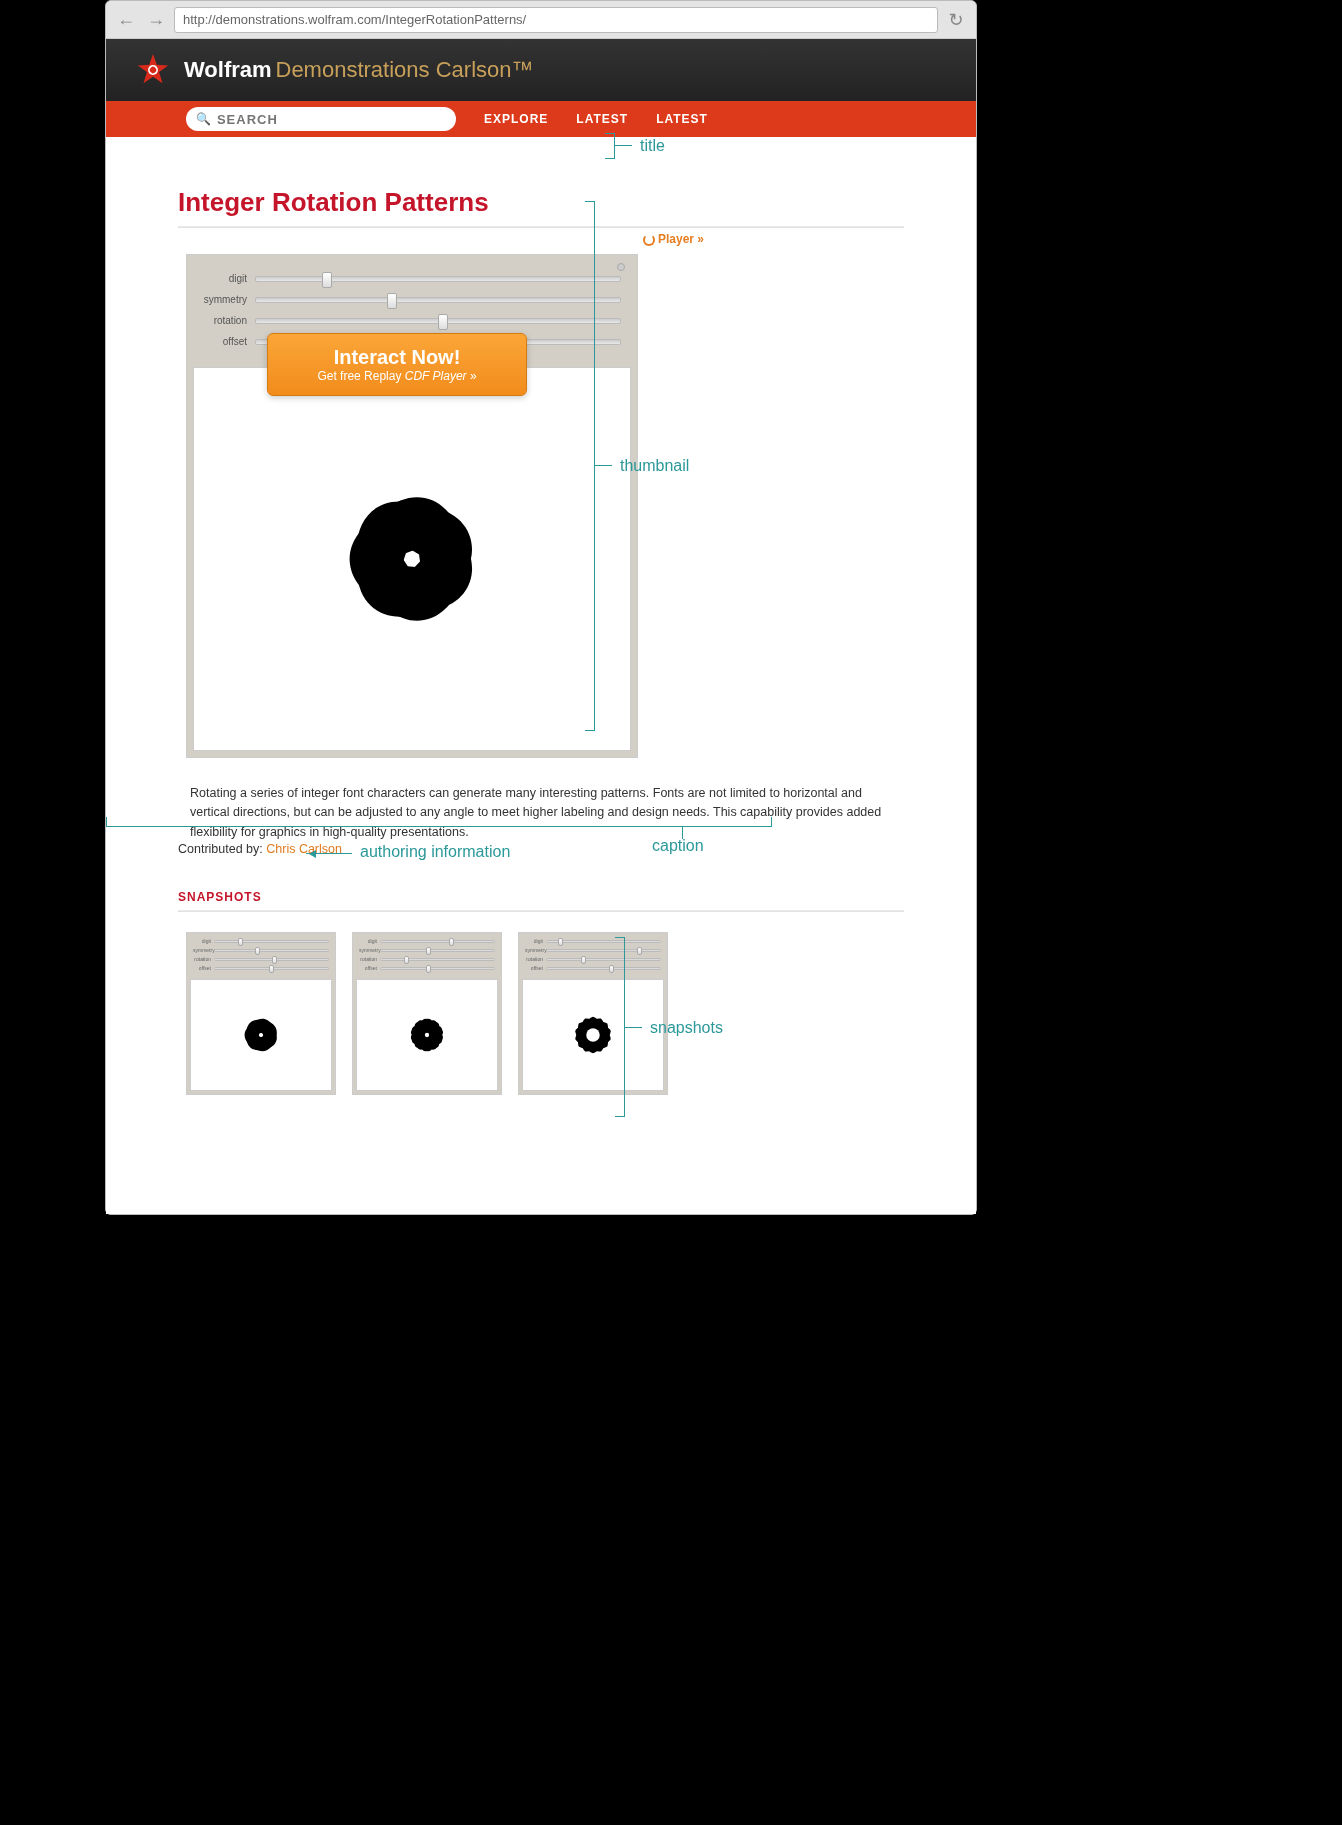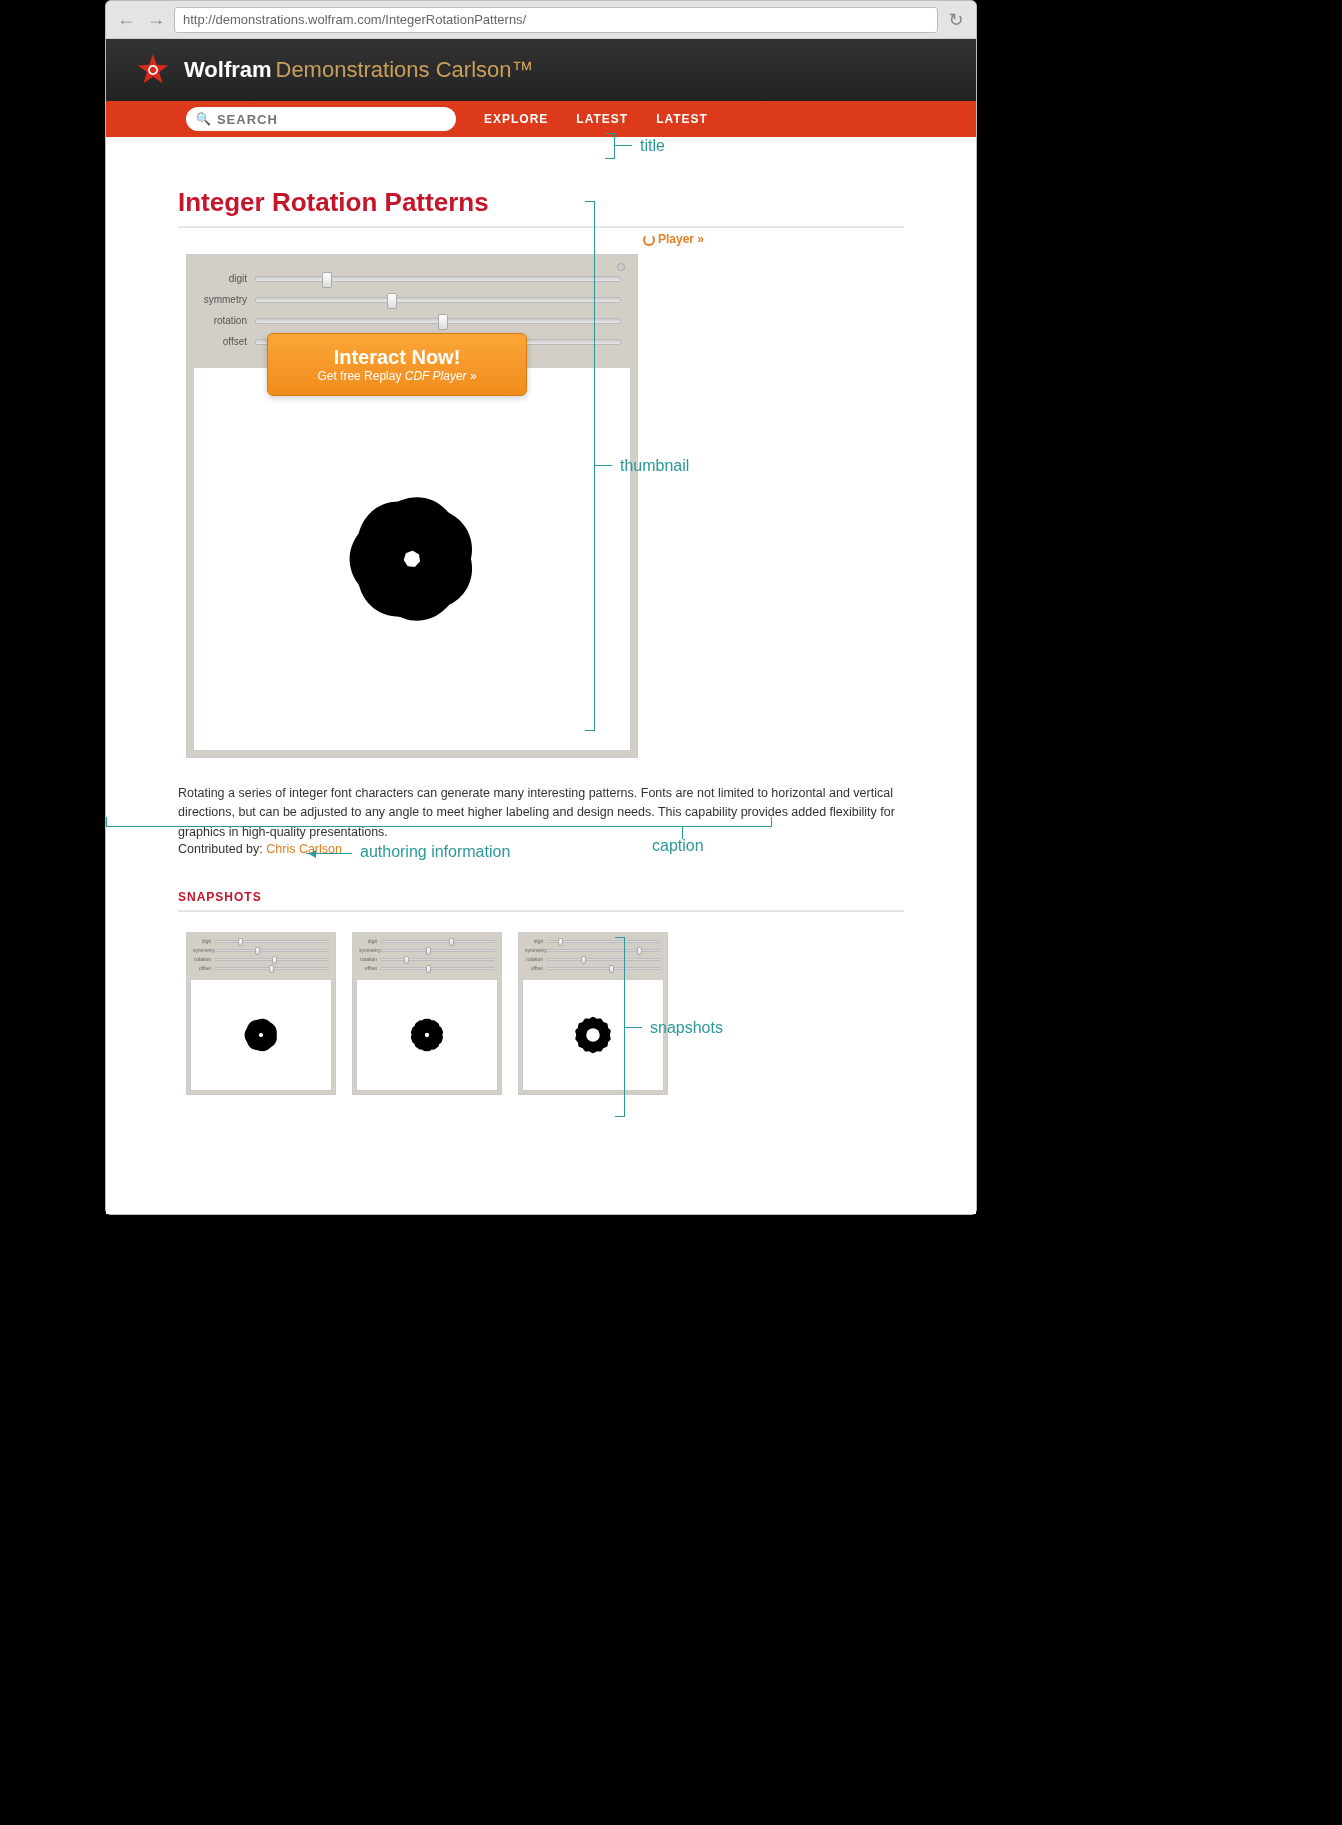--- a/index.html
+++ b/index.html
@@ -190,21 +190,21 @@
     .output {
       background: #fff;
       border: 1px solid #ccc;
       margin: 0 6px 6px 6px;
       height: 384px;
       display: flex;
       align-items: center;
       justify-content: center;
     }
     .caption {
-      margin: 26px 8px 0 0;
+      margin: 26px 8px 0 12px;
       font-size: 12.5px;
       color: #333;
       line-height: 1.55;
     }
     .contrib {
       font-size: 12.5px;
       color: #333;
     }
     .contrib a { color: #e27a1e; }
     .snap-head {

